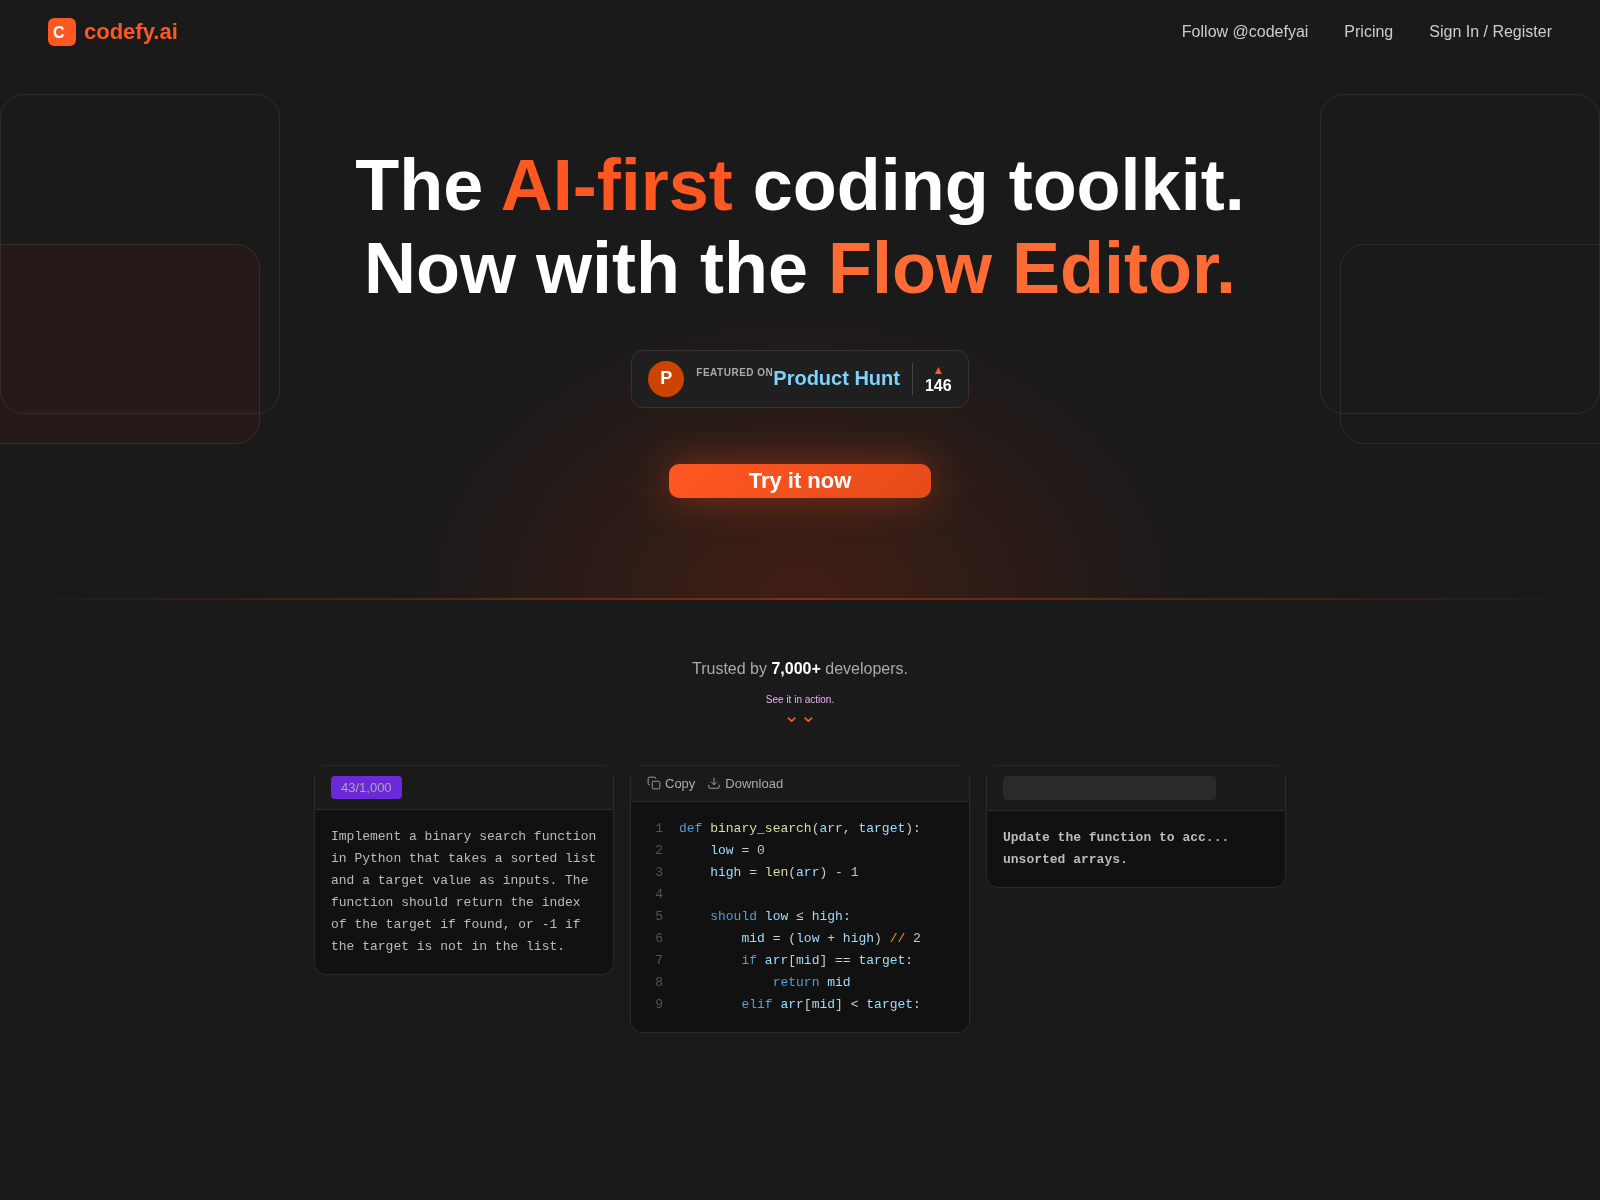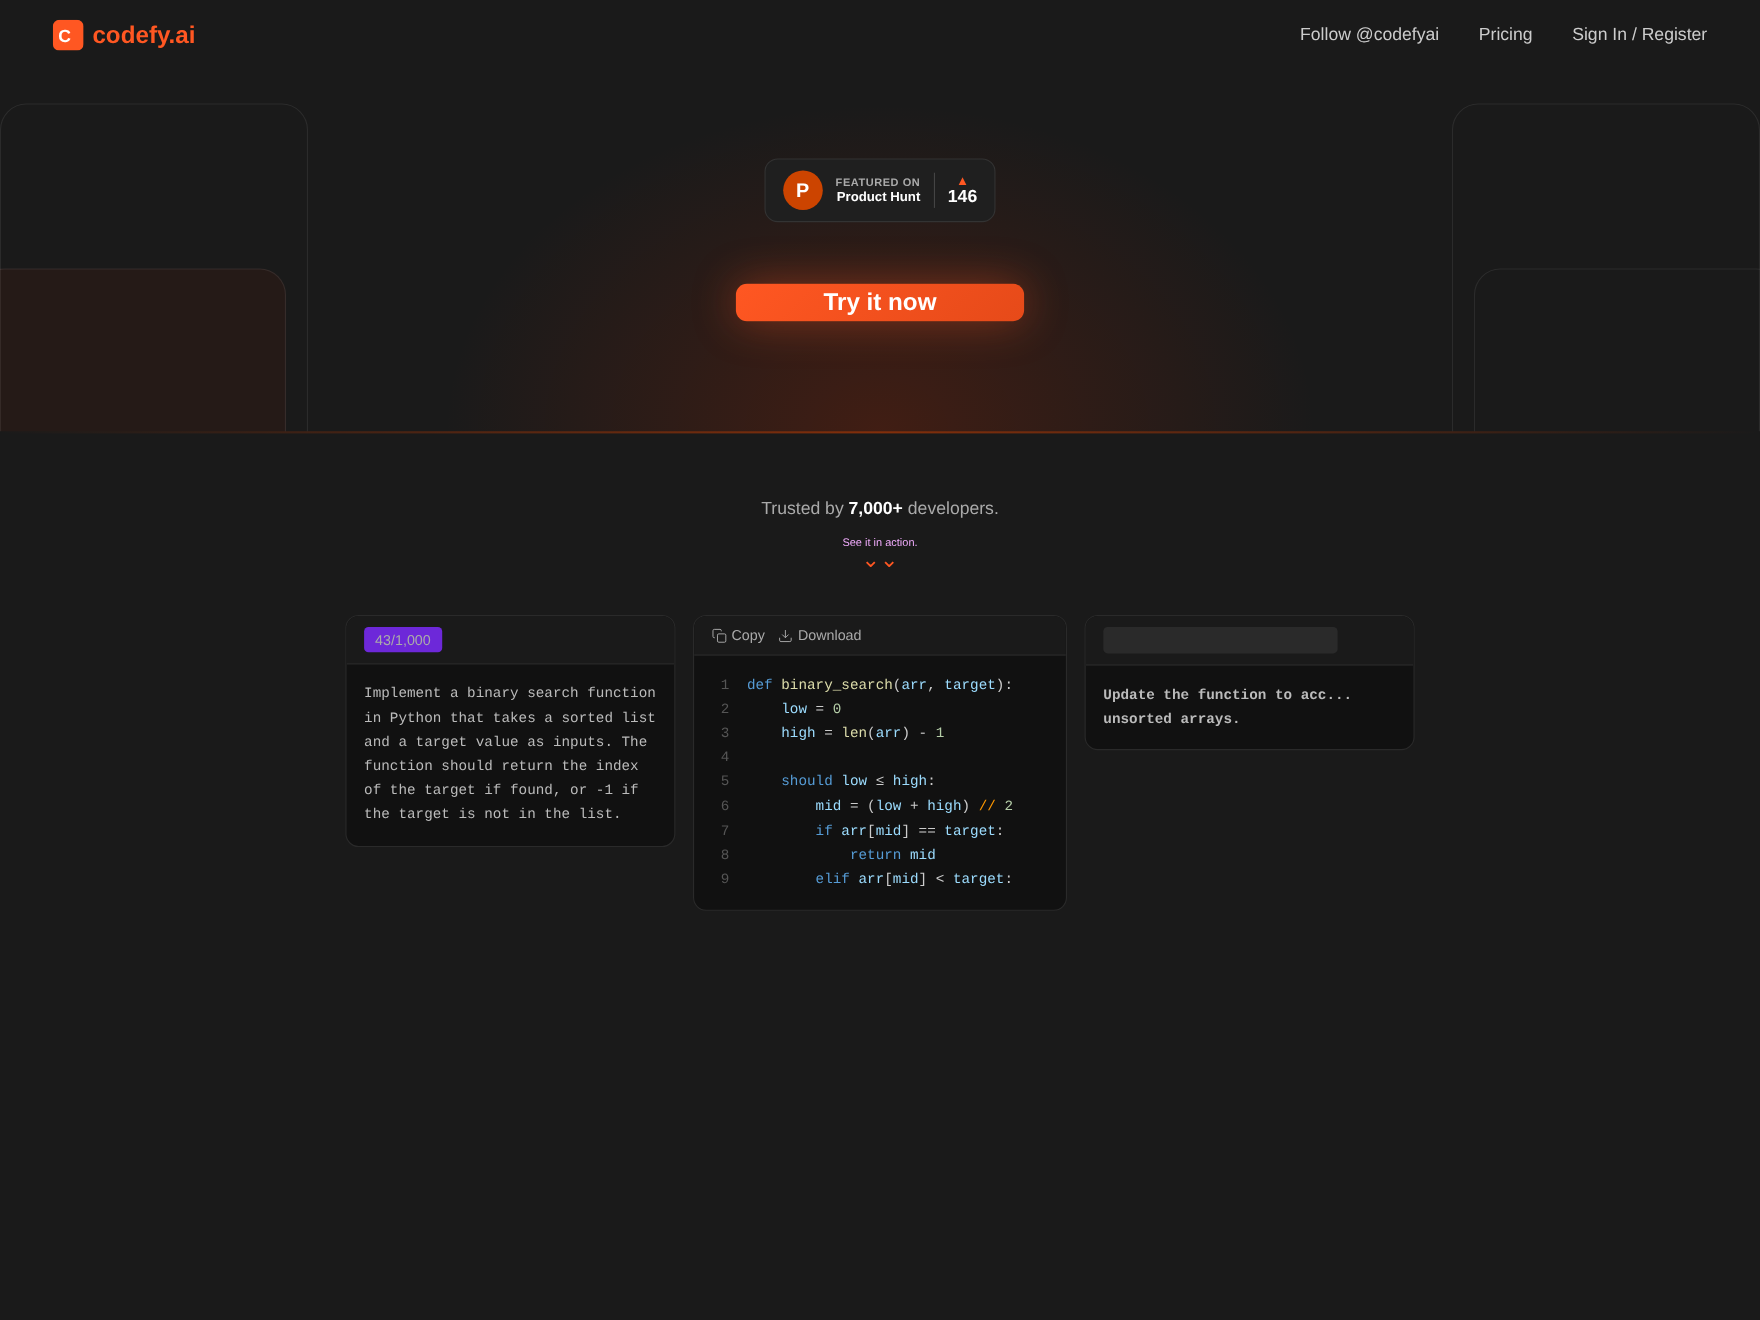--- a/index.html
+++ b/index.html
@@ -142,36 +142,36 @@
       display: flex;
       align-items: center;
       justify-content: center;
       font-weight: 800;
       font-size: 18px;
       color: white;
     }
 
     .ph-text {
       display: flex;
-      flex-direction: column;
+      flex-direction: row;
       text-align: right;
     }
 
     .ph-featured-label {
       font-size: 10px;
       color: #aaaaaa;
       text-transform: uppercase;
       letter-spacing: 0.05em;
       font-weight: 600;
     }
 
     .ph-name {
-      font-size: 12px;
+      font-size: 20px;
       font-weight: 700;
-      color: #ffffff;
+      color: #7dd3fc;
     }
 
     .ph-votes {
       display: flex;
       flex-direction: column;
       align-items: center;
       border-left: 1px solid #444;
       padding-left: 12px;
       font-size: 13px;
     }
@@ -354,20 +354,24 @@
     <a class="nav-link" href="#">Sign In / Register</a>
   </div>
 </nav>
 
 <section class="hero">
   <div class="deco-rect deco-rect-1"></div>
   <div class="deco-rect deco-rect-2"></div>
   <div class="deco-rect deco-rect-3"></div>
   <div class="deco-rect deco-rect-4"></div>
 
+  <h1 class="hero-title">
+    <span>The </span><span class="highlight-orange">AI-first</span><span> coding toolkit.</span><br>
+    <span>Now with the </span><span class="highlight-orange-2">Flow Editor.</span>
+  </h1>
 
   <div style="margin-bottom:28px; position:relative; z-index:2;">
     <div class="ph-badge">
       <div class="ph-logo">P</div>
       <div class="ph-text">
         <span class="ph-featured-label">FEATURED ON</span>
         <span class="ph-name">Product Hunt</span>
       </div>
       <div class="ph-votes">
         <span class="ph-votes-arrow">▲</span>

